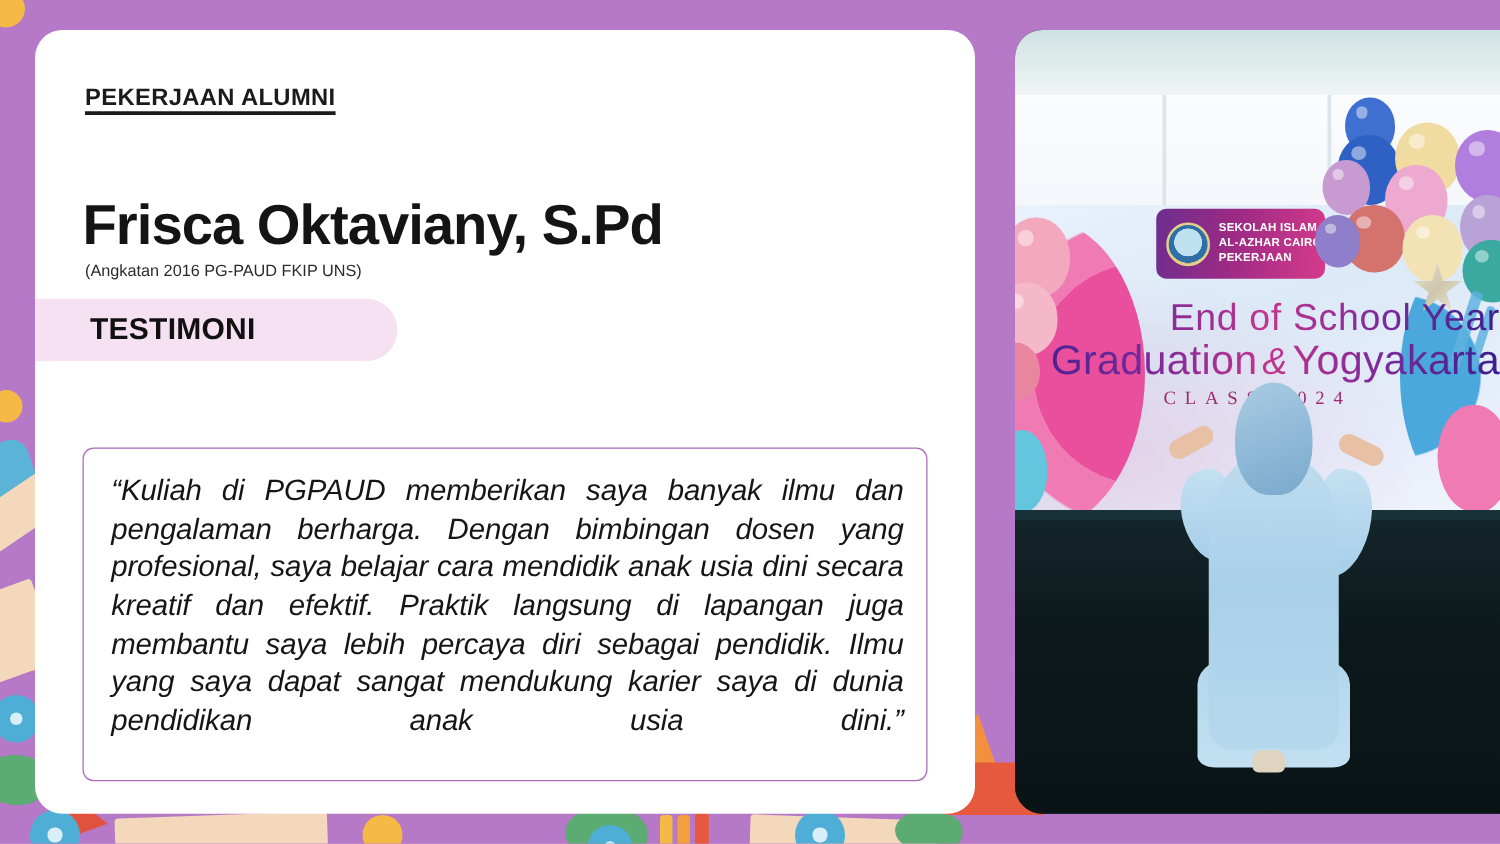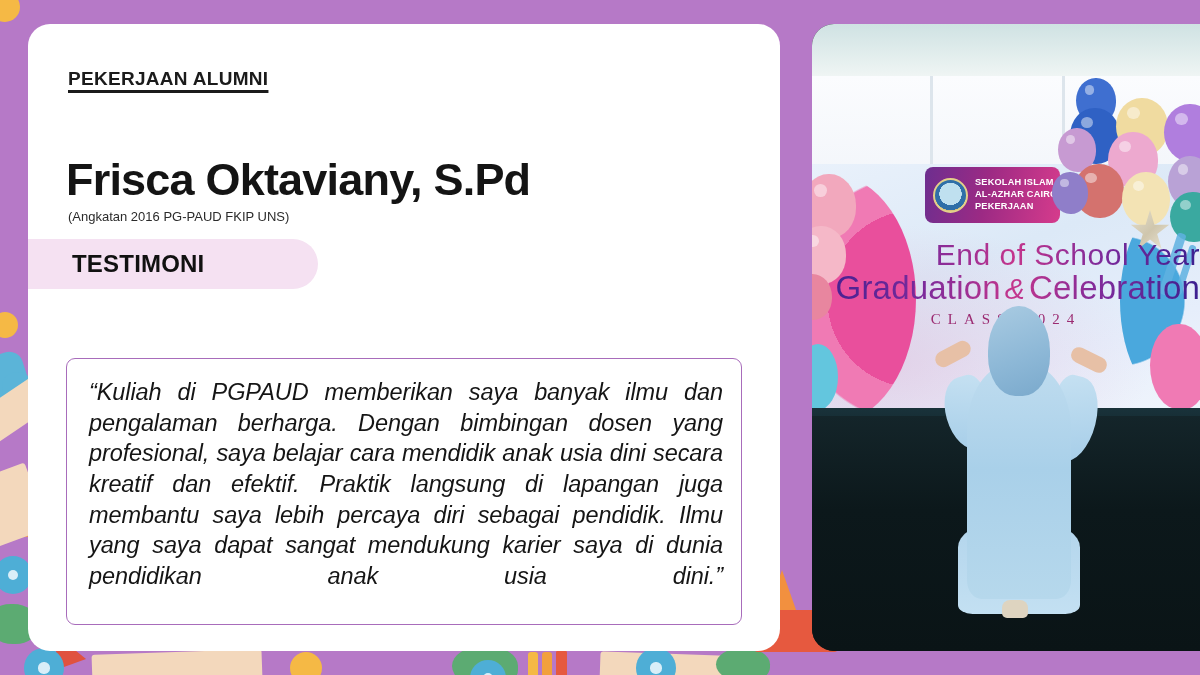--- a/index.html
+++ b/index.html
@@ -427,21 +427,21 @@
     <div class="balloon" style="left:240px; top:148px; width:36px; height:42px; background:#8f7ec9;"></div>
     <div class="balloon" style="left:310px; top:148px; width:48px; height:54px; background:#f3e3b4;"></div>
     <div class="balloon" style="left:356px; top:132px; width:44px; height:52px; background:#b9a2d6;"></div>
     <div class="balloon" style="left:358px; top:168px; width:46px; height:50px; background:#3aa9a0;"></div>
     <div class="star-balloon" style="left:318px; top:186px; width:40px; height:42px;"></div>
     <div class="ribbon" style="left:356px; top:208px; width:9px; height:64px;"></div>
     <div class="ribbon" style="left:370px; top:220px; width:7px; height:52px;"></div>
 
     <div class="ph-title1">End of School Year</div>
     <div class="ph-title2">
-      <span>Graduation</span><span class="ph-amp">&amp;</span><span>Celebration</span>
+      <span>Graduation</span><span class="ph-amp">&amp;</span><span>Yogyakarta</span>
     </div>
     <div class="ph-class">CLASS 2024</div>
 
     <div class="ph-stage-edge"></div>
     <div class="ph-stage-streak" style="left:12px; top:398px; width:120px;"></div>
     <div class="ph-stage-streak" style="left:188px; top:404px; width:96px;"></div>
     <div class="ph-stage-streak" style="left:286px; top:396px; width:88px;"></div>
     <div class="ph-floor"></div>
 
     <div class="pr-sleeveL"></div>

